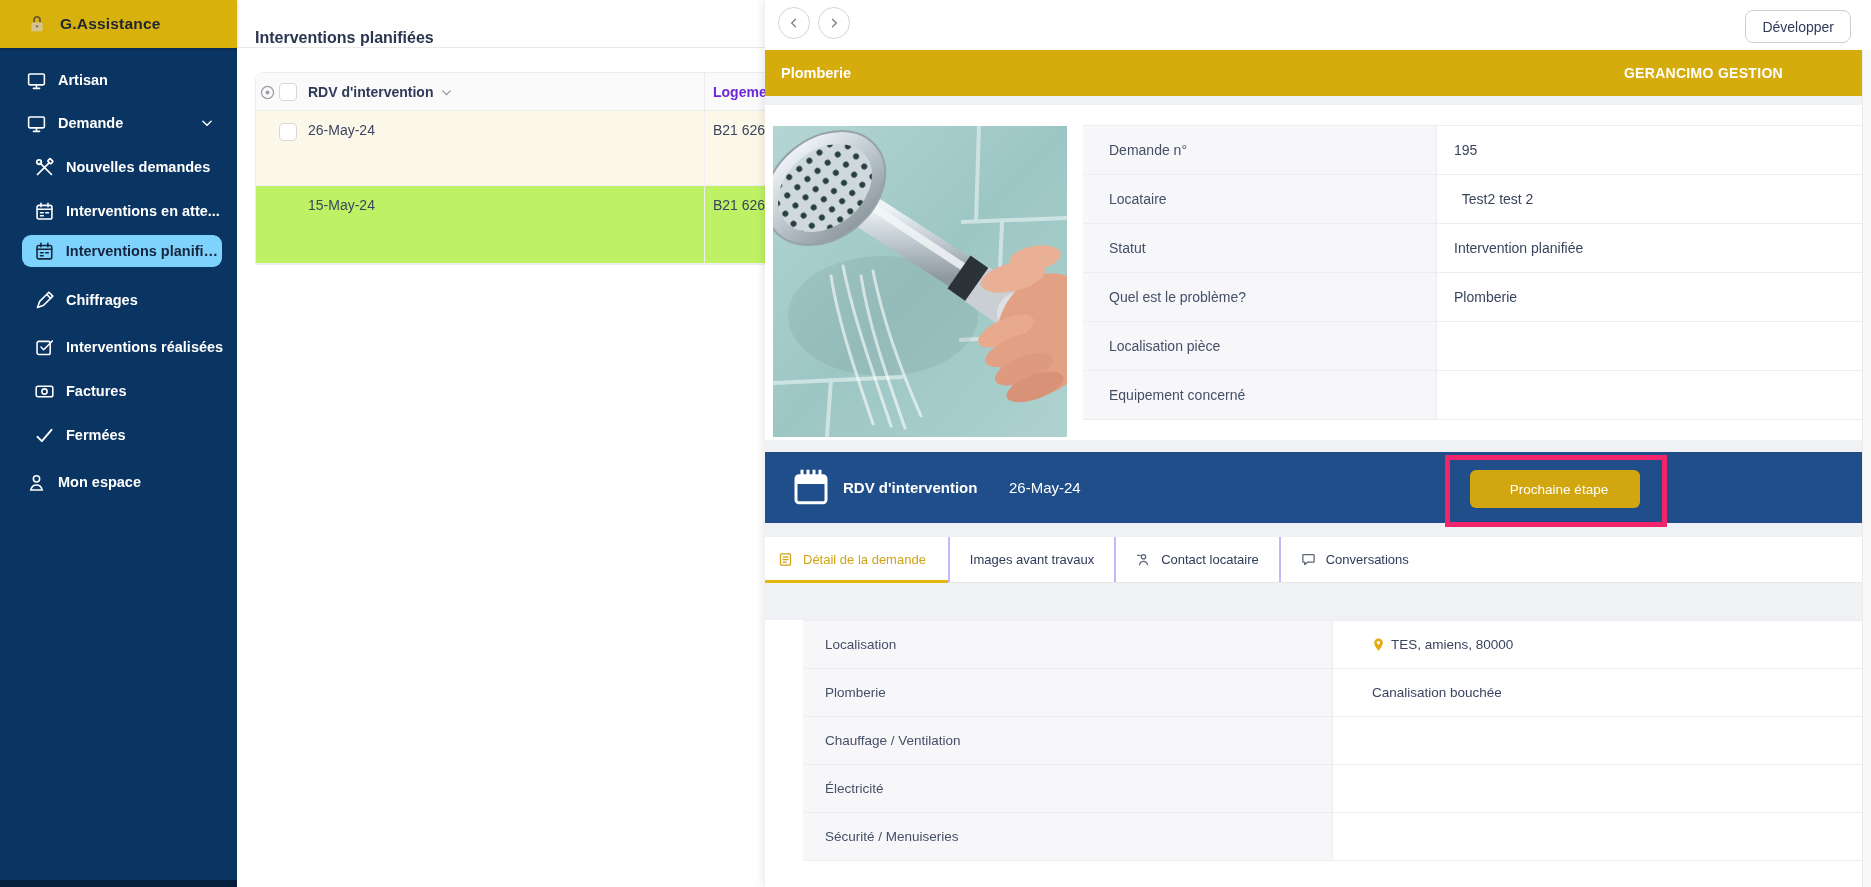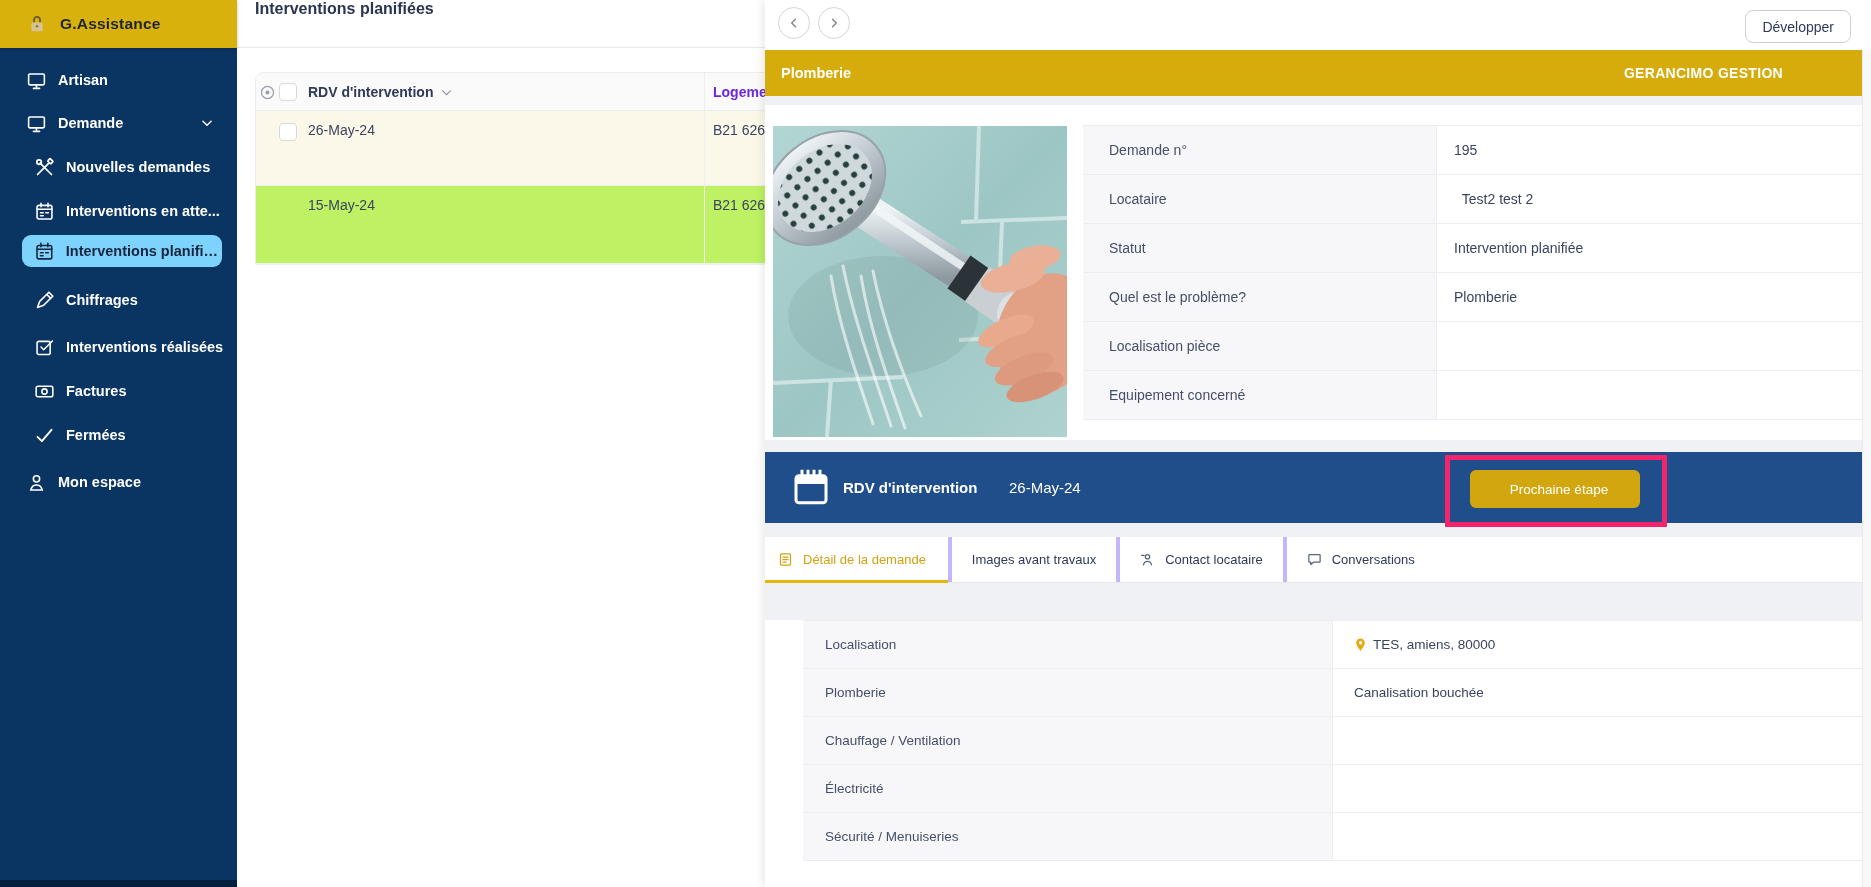--- a/index.html
+++ b/index.html
@@ -22,21 +22,21 @@
   .nav-pill { position:absolute; left:22px; top:235px; width:200px; height:32px; background:#7dd3fc;
     border-radius:9px; display:flex; align-items:center; padding-left:12px; color:#16243d; font-size:14.5px;
     font-weight:bold; cursor:pointer; white-space:nowrap; }
   .nav-pill .nicon { width:21px; height:21px; }
   .nav-pill .nlabel { margin-left:11px; overflow:hidden; text-overflow:ellipsis; max-width:158px; }
   #sidebar .bottom-strip { position:absolute; left:0; bottom:0; width:100%; height:7px; background:#05203E; }
 
   
   #list-panel { position:absolute; left:237px; top:0; width:1634px; height:887px; background:#fff; z-index:1; }
   #list-panel .title-bar { position:absolute; left:0; top:0; width:528px; height:48px; background:#fff;
-    border-bottom:1px solid #e9e9e9; display:flex; align-items:flex-start; padding-left:18px; }
+    border-bottom:1px solid #e9e9e9; display:flex; align-items:flex-end; padding-left:18px; }
   #list-panel .title-bar .ptitle { font-size:16px; color:#2A3550; font-weight:bold; }
   #list-table { position:absolute; left:18px; top:72px; width:600px; border:1px solid #ededed;
     border-radius:8px 8px 0 0; overflow:hidden; background:#fff; }
   .lt-header { height:38px; background:#fafafa; border-bottom:1px solid #ececec; display:flex; align-items:center; position:relative; }
   .lt-header .th-rdv { display:flex; align-items:center; gap:7px; position:absolute; left:52px; top:0; height:38px;
     font-size:14px; font-weight:bold; color:#2E3A59; }
   .lt-header .th-log { position:absolute; left:457px; top:0; height:38px; display:flex; align-items:center;
     font-size:14px; font-weight:bold; color:#6d28d9; }
   .lt-row { position:relative; height:75px; border-bottom:1px solid #efefef; background:#bef264; cursor:pointer; }
   .lt-row.selected { background:#FCF8E9; height:75px; }
@@ -89,26 +89,26 @@
   #highlight-box { position:absolute; left:680px; top:455px; width:222px; height:72px;
     border:5px solid #F2246C; z-index:5; }
   #next-step-btn { position:absolute; left:20px; top:10px; width:170px; height:38px; background:#D2A60E;
     border:none; border-radius:6px; color:#fff; font-size:13.5px; cursor:pointer;
     font-family:"Liberation Sans",sans-serif;padding-left:8px; }
 
   #tabs-bar { position:absolute; left:0; top:537px; width:1097px; height:46px; background:#fff;
     border-bottom:1px solid #e8e8e8; display:flex; }
   .tab { position:relative; display:flex; align-items:center; gap:10px; padding:0 20px; font-size:13px;
     color:#2E3A59; cursor:pointer; white-space:nowrap; }
-  .tab + .tab { border-left:4px solid #c4b5fd;align-items:center; }
+  .tab + .tab { border-left:2px solid #c4b5fd;align-items:center; }
   .tab.active { color:#D0A312; padding:0 22px 0 13px; }
   .tab.active::after { content:""; position:absolute; left:0; right:0; bottom:-1px; height:3px; background:#E4B70F; }
 
   #detail-table { position:absolute; left:38px; top:620px; width:1059px; border-top:1px solid #ececf1; }
-  .dtrow { display:flex; height:48px; border-bottom:1px solid #ececf1; }
+  .dtrow { display:flex; height:48px; border-bottom:1px solid #ececf1;gap:18px; }
   .dtrow .lab { width:530px; background:#F7F7FA; border-right:1px solid #ececf1; padding-left:22px;
     font-size:13.5px; color:#454F68; display:flex; align-items:center; }
   .dtrow .val { flex:1; padding-left:21px; font-size:13.5px; color:#3A445E; display:flex; align-items:center; gap:6px; }
 
   #scroll-track { position:absolute; right:0; top:50px; width:9px; height:837px; background:#f8f8f8; border-left:1px solid #ebebeb; }
 </style>
 </head>
 <body>
 
 <div id="app">

